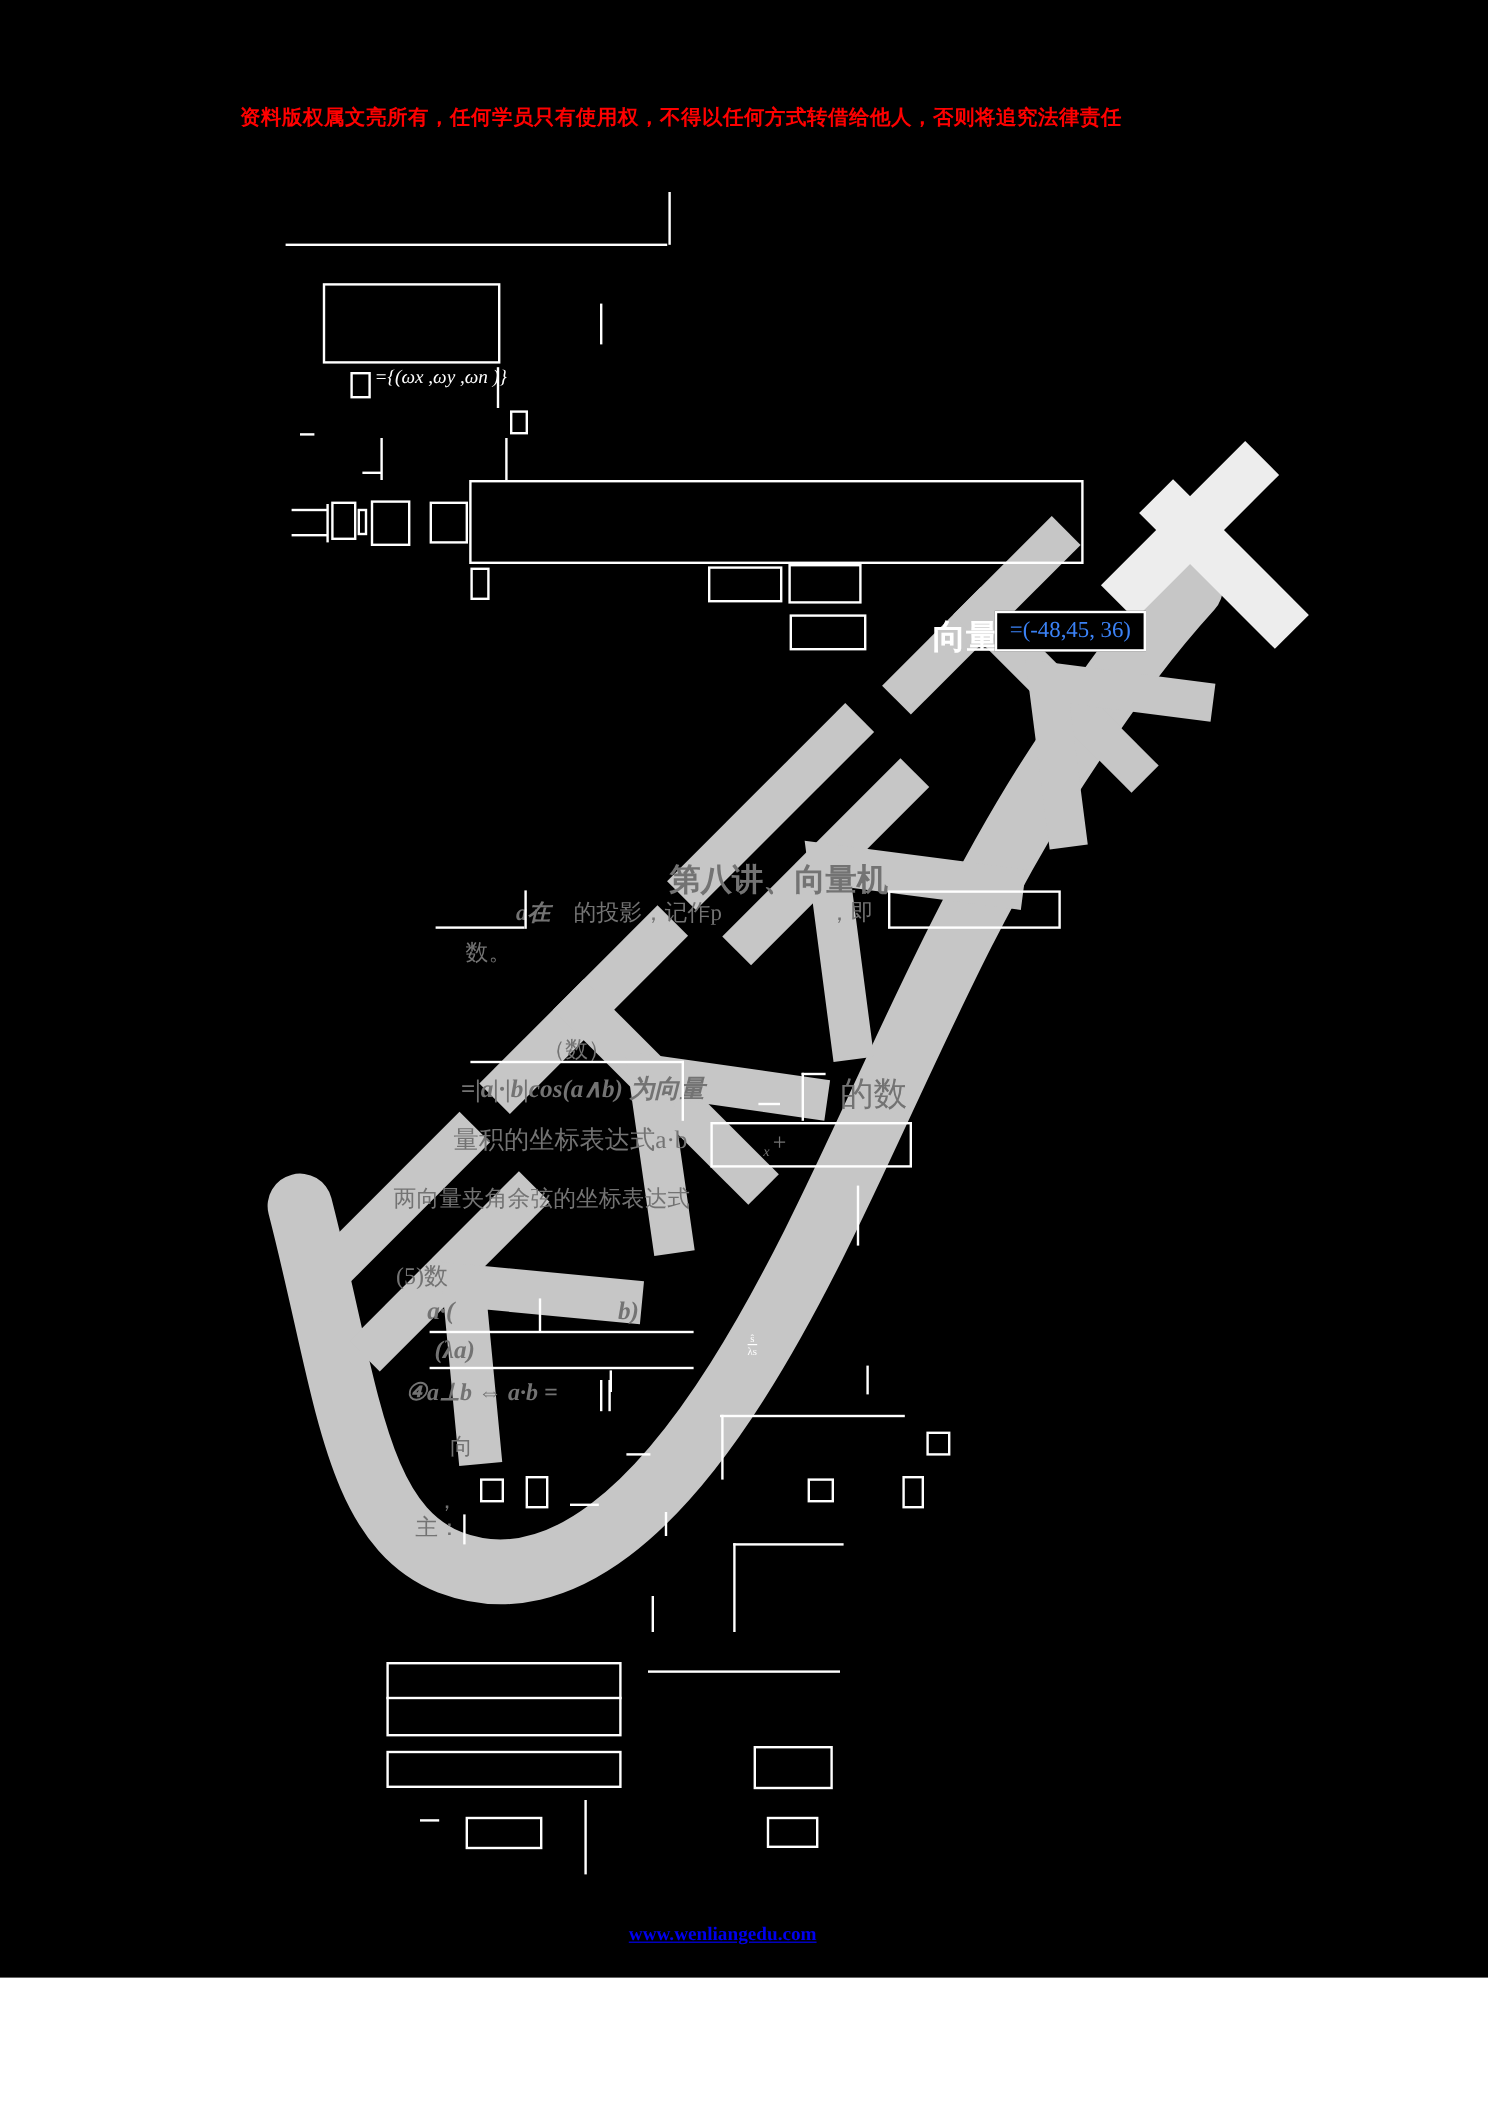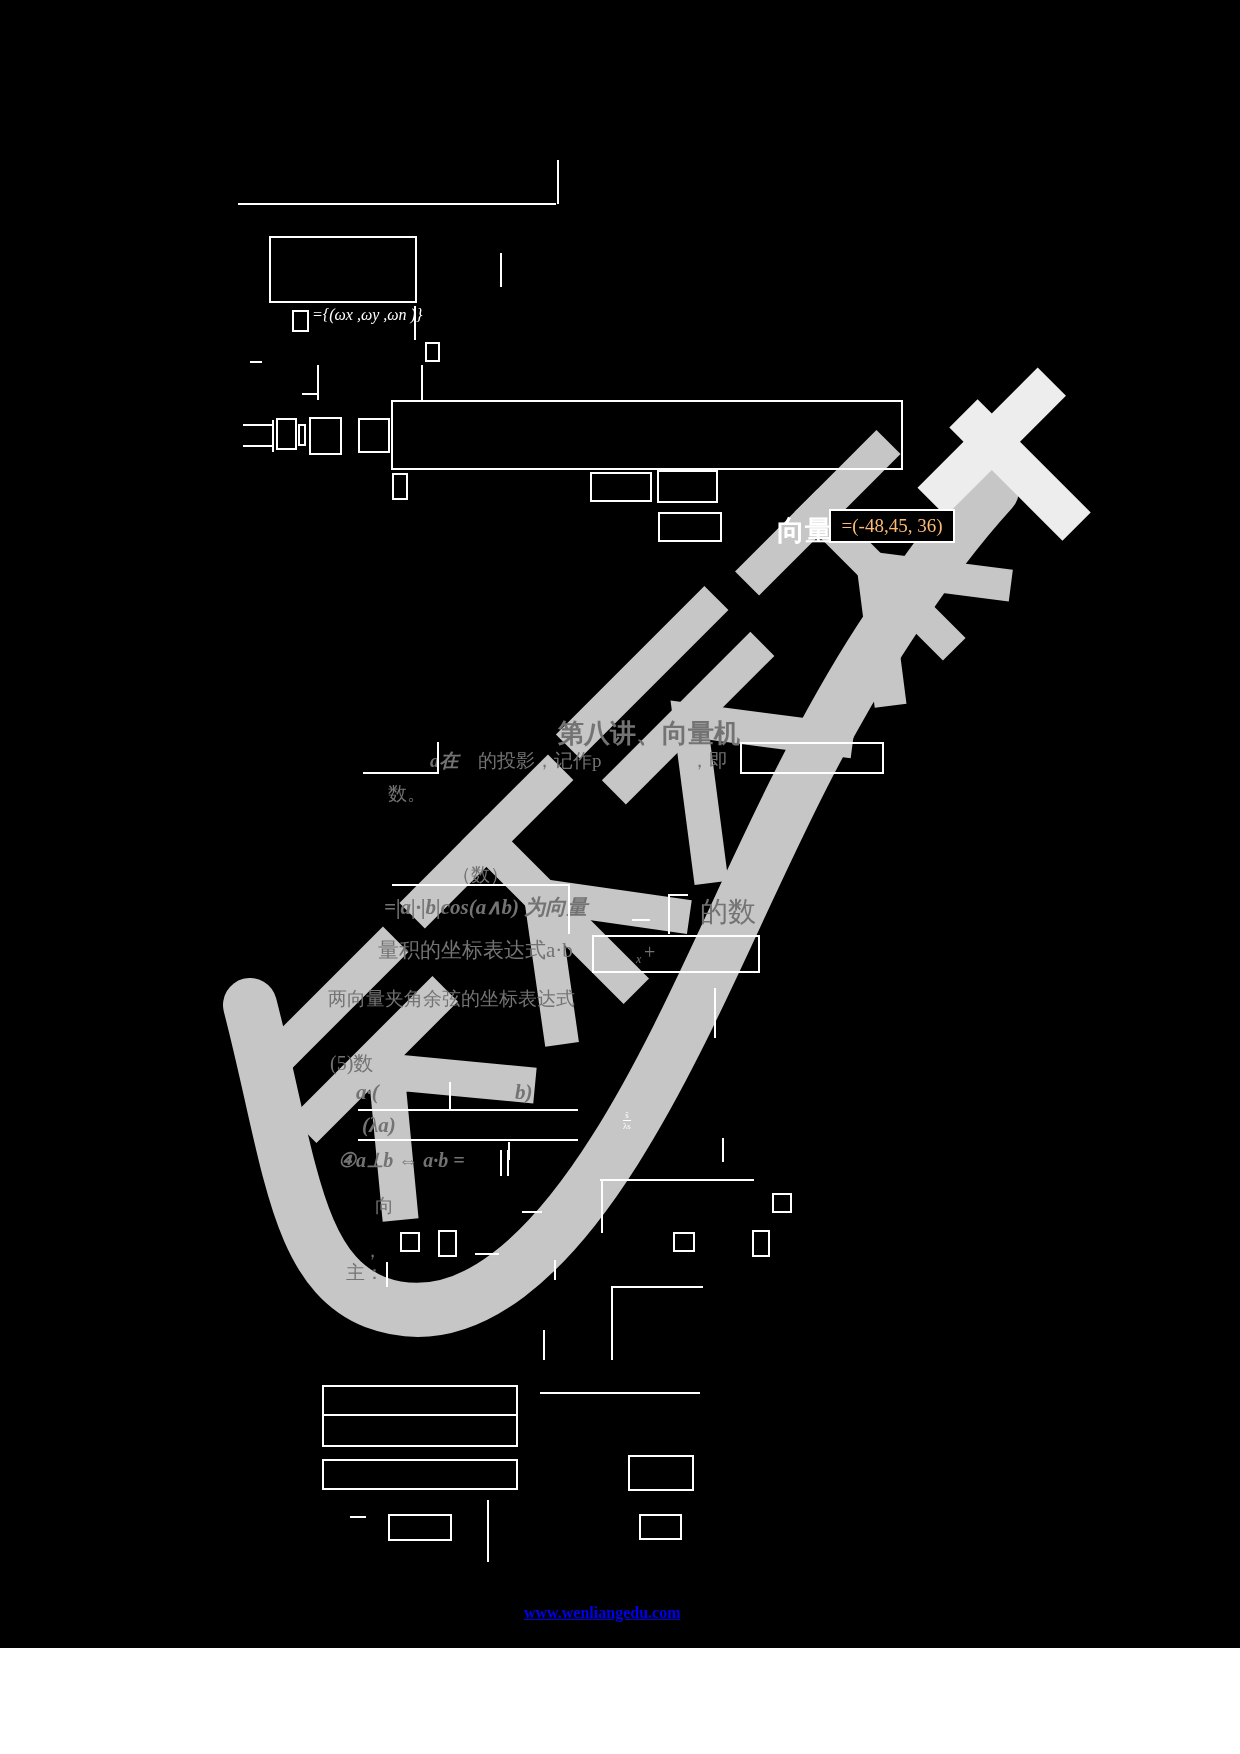--- a/index.html
+++ b/index.html
@@ -65,20 +65,21 @@
           <path d="M -85 100 L 0 -10 L 85 100" fill="none" stroke-width="32"></path>
         </g>
 
         <g transform="translate(1020,470) rotate(-45)" fill="#ededed" stroke="none">
           <rect x="-85" y="-60" width="170" height="40"></rect>
           <rect x="-20" y="-80" width="40" height="160"></rect>
         </g>
       </g>
     </svg>
 
+    <div id="copyright">资料版权属文亮所有，任何学员只有使用权，不得以任何方式转借给他人，否则将追究法律责任</div>
 
     <div class="hl" style="left:238px;top:203px;width:318px"></div>
     <div class="vl" style="left:557px;top:160px;height:44px"></div>
     <div class="wrect" style="left:269px;top:236px;width:144px;height:63px"></div>
     <div class="vl" style="left:500px;top:253px;height:34px"></div>
     <div class="wrect" style="left:292px;top:310px;width:13px;height:18px"></div>
     <div class="wtext" style="left:312px;top:306px;font-size:16px;font-style:italic">={(ωx ,ωy ,ωn )}</div>
     <div class="vl" style="left:414px;top:306px;height:34px"></div>
     <div class="hl" style="left:250px;top:361px;width:12px"></div>
     <div class="vl" style="left:317px;top:365px;height:35px"></div>
@@ -93,21 +94,21 @@
     <div class="wrect" style="left:298px;top:424px;width:4px;height:18px"></div>
     <div class="wrect" style="left:309px;top:417px;width:29px;height:34px"></div>
     <div class="wrect" style="left:358px;top:418px;width:28px;height:31px"></div>
     <div class="wrect" style="left:392px;top:473px;width:12px;height:23px"></div>
     <div class="wrect" style="left:590px;top:472px;width:58px;height:26px"></div>
     <div class="wrect" style="left:657px;top:470px;width:57px;height:29px"></div>
     <div class="wrect" style="left:658px;top:512px;width:60px;height:26px"></div>
 
     <div class="wtext" style="left:777px;top:512px;font-size:28px;font-weight:bold">向量u</div>
     <div class="wrectf" style="left:829px;top:509px;width:122px;height:30px;text-align:center">
-      <span style="color:#fdba74;font-size:19px;line-height:30px">=(-48,45, 36)</span>
+      <span style="color:#3b82f6;font-size:19px;line-height:30px">=(-48,45, 36)</span>
     </div>
 
     <div class="ghost" style="left:558px;top:716px;font-size:26px;font-weight:bold">第八讲、向量机</div>
     <div class="ghost bi" style="left:430px;top:748px;font-size:19px">a在</div>
     <div class="ghost" style="left:478px;top:748px;font-size:19px">的投影，记作p</div>
     <div class="ghost" style="left:690px;top:748px;font-size:19px">，即</div>
     <div class="vl" style="left:437px;top:742px;height:32px"></div>
     <div class="hl" style="left:363px;top:772px;width:74px"></div>
     <div class="wrect" style="left:740px;top:742px;width:140px;height:28px"></div>
 

